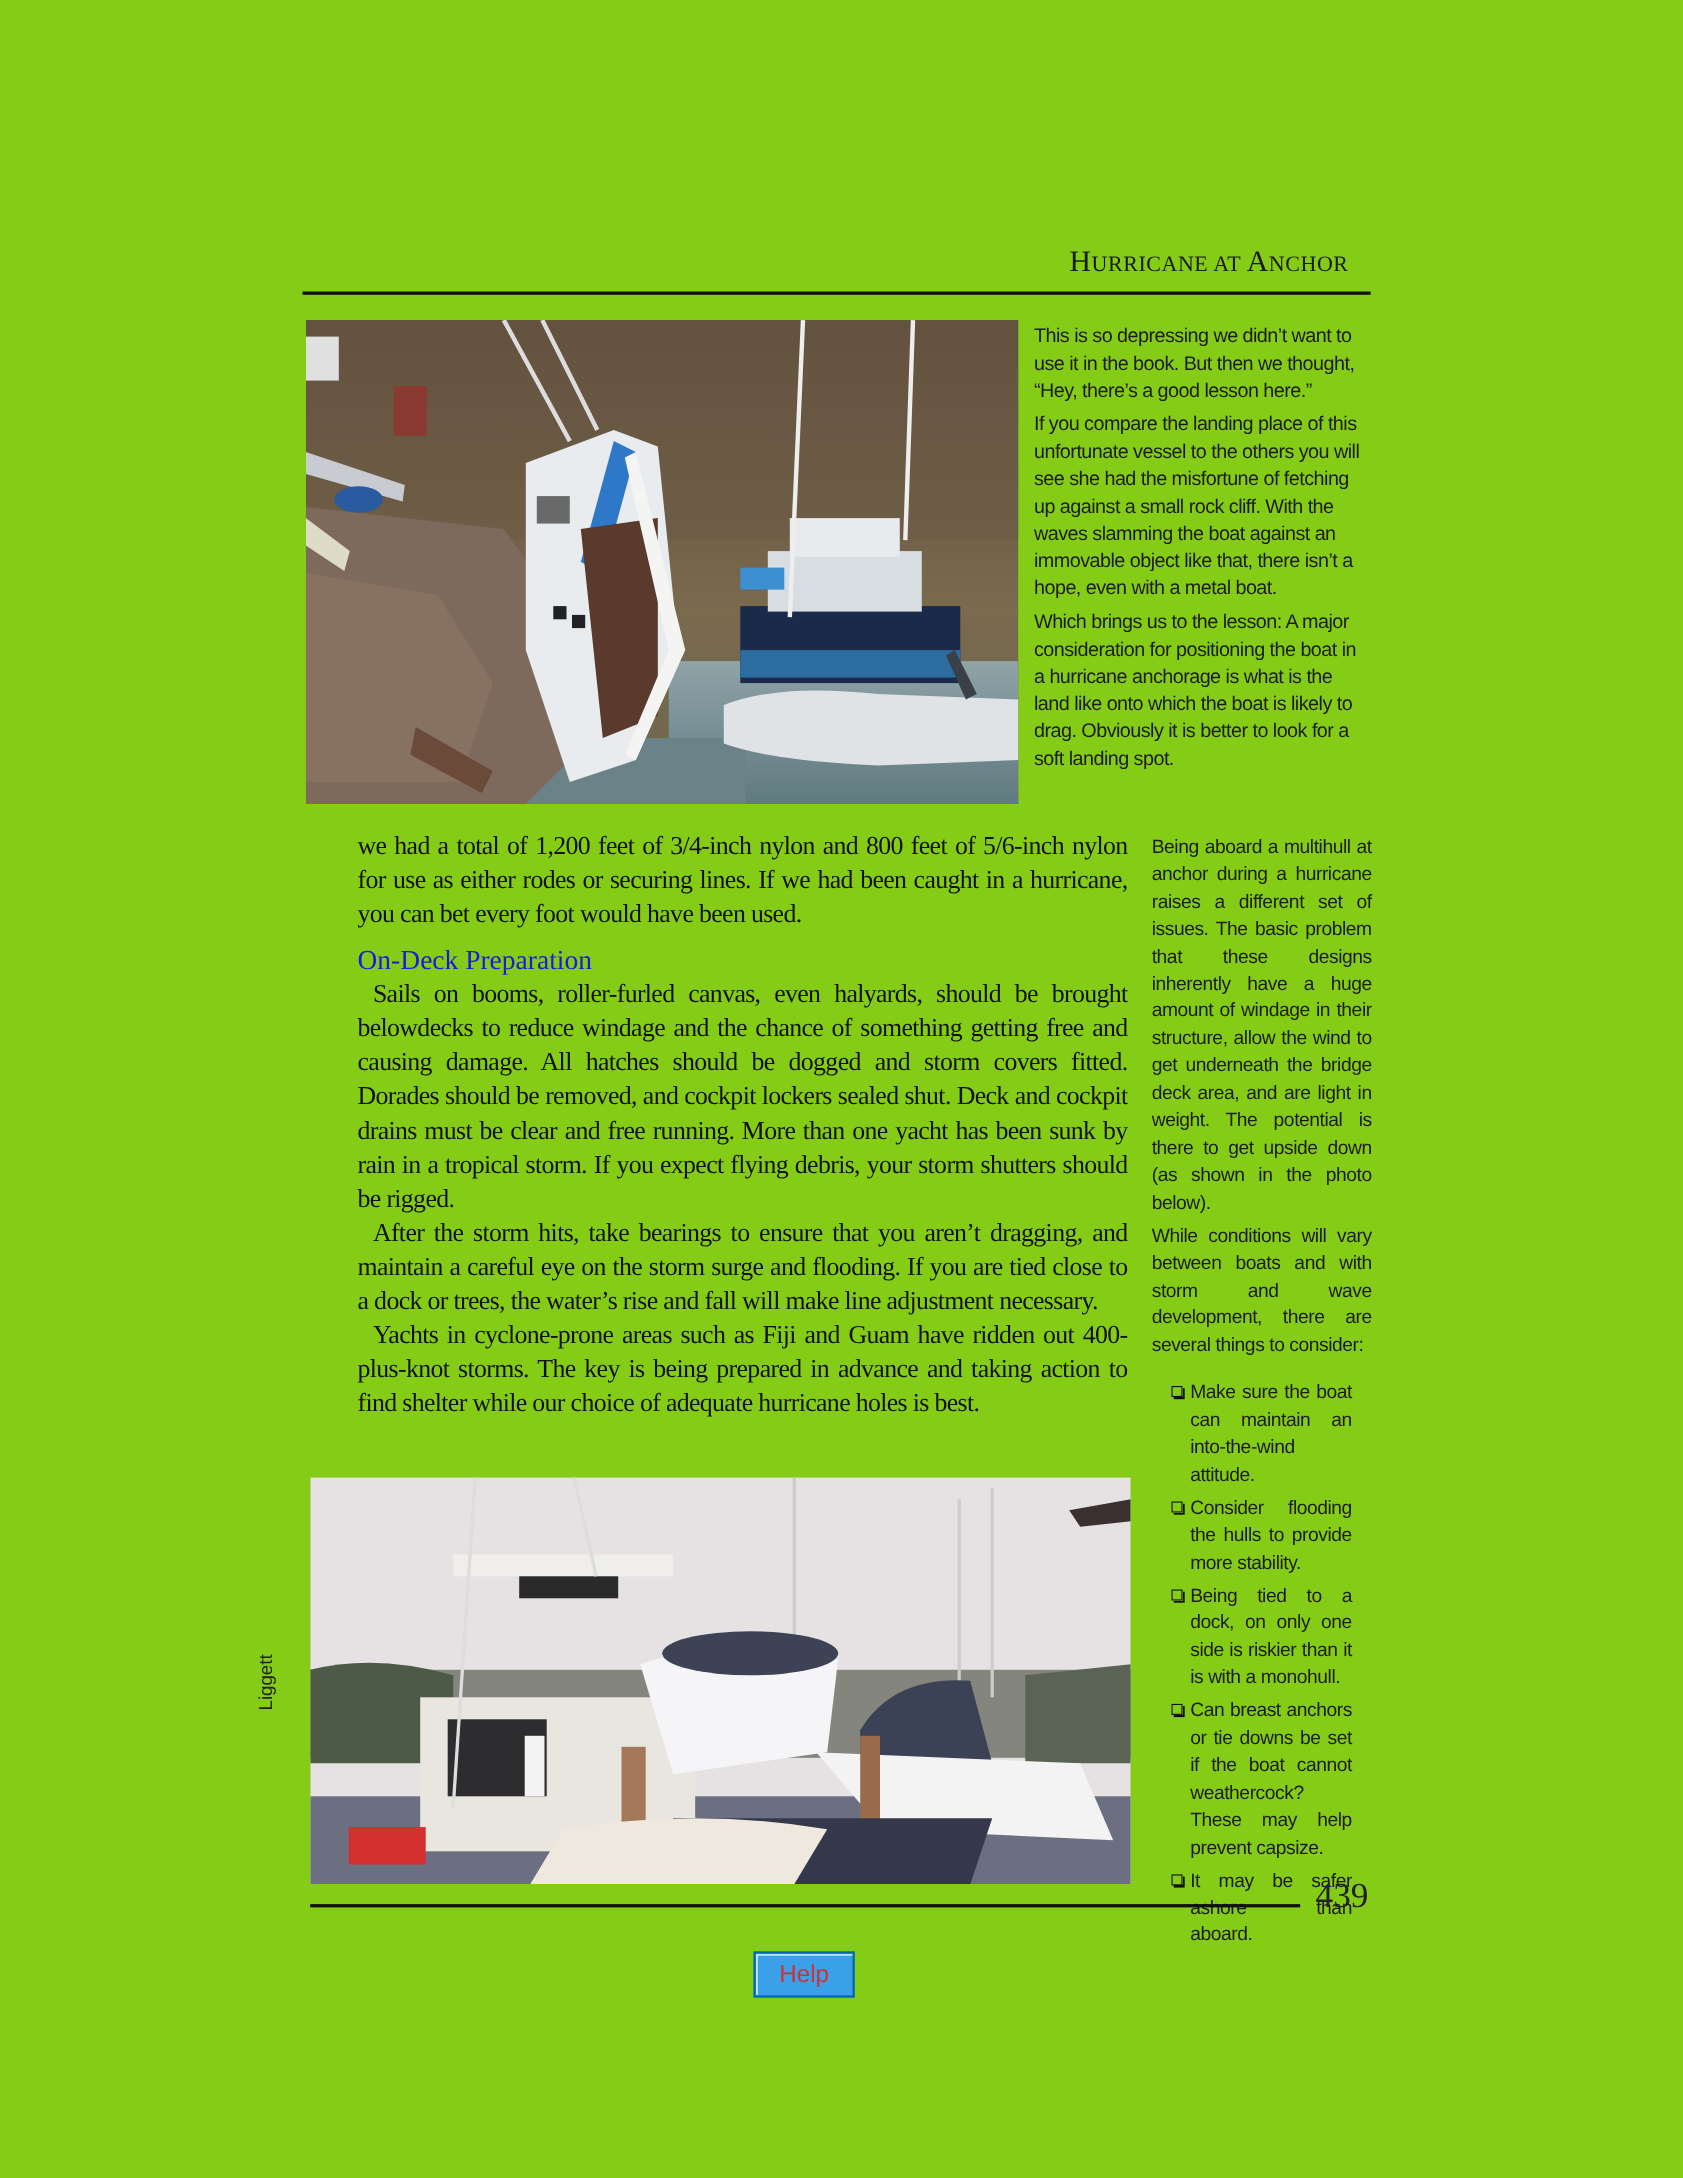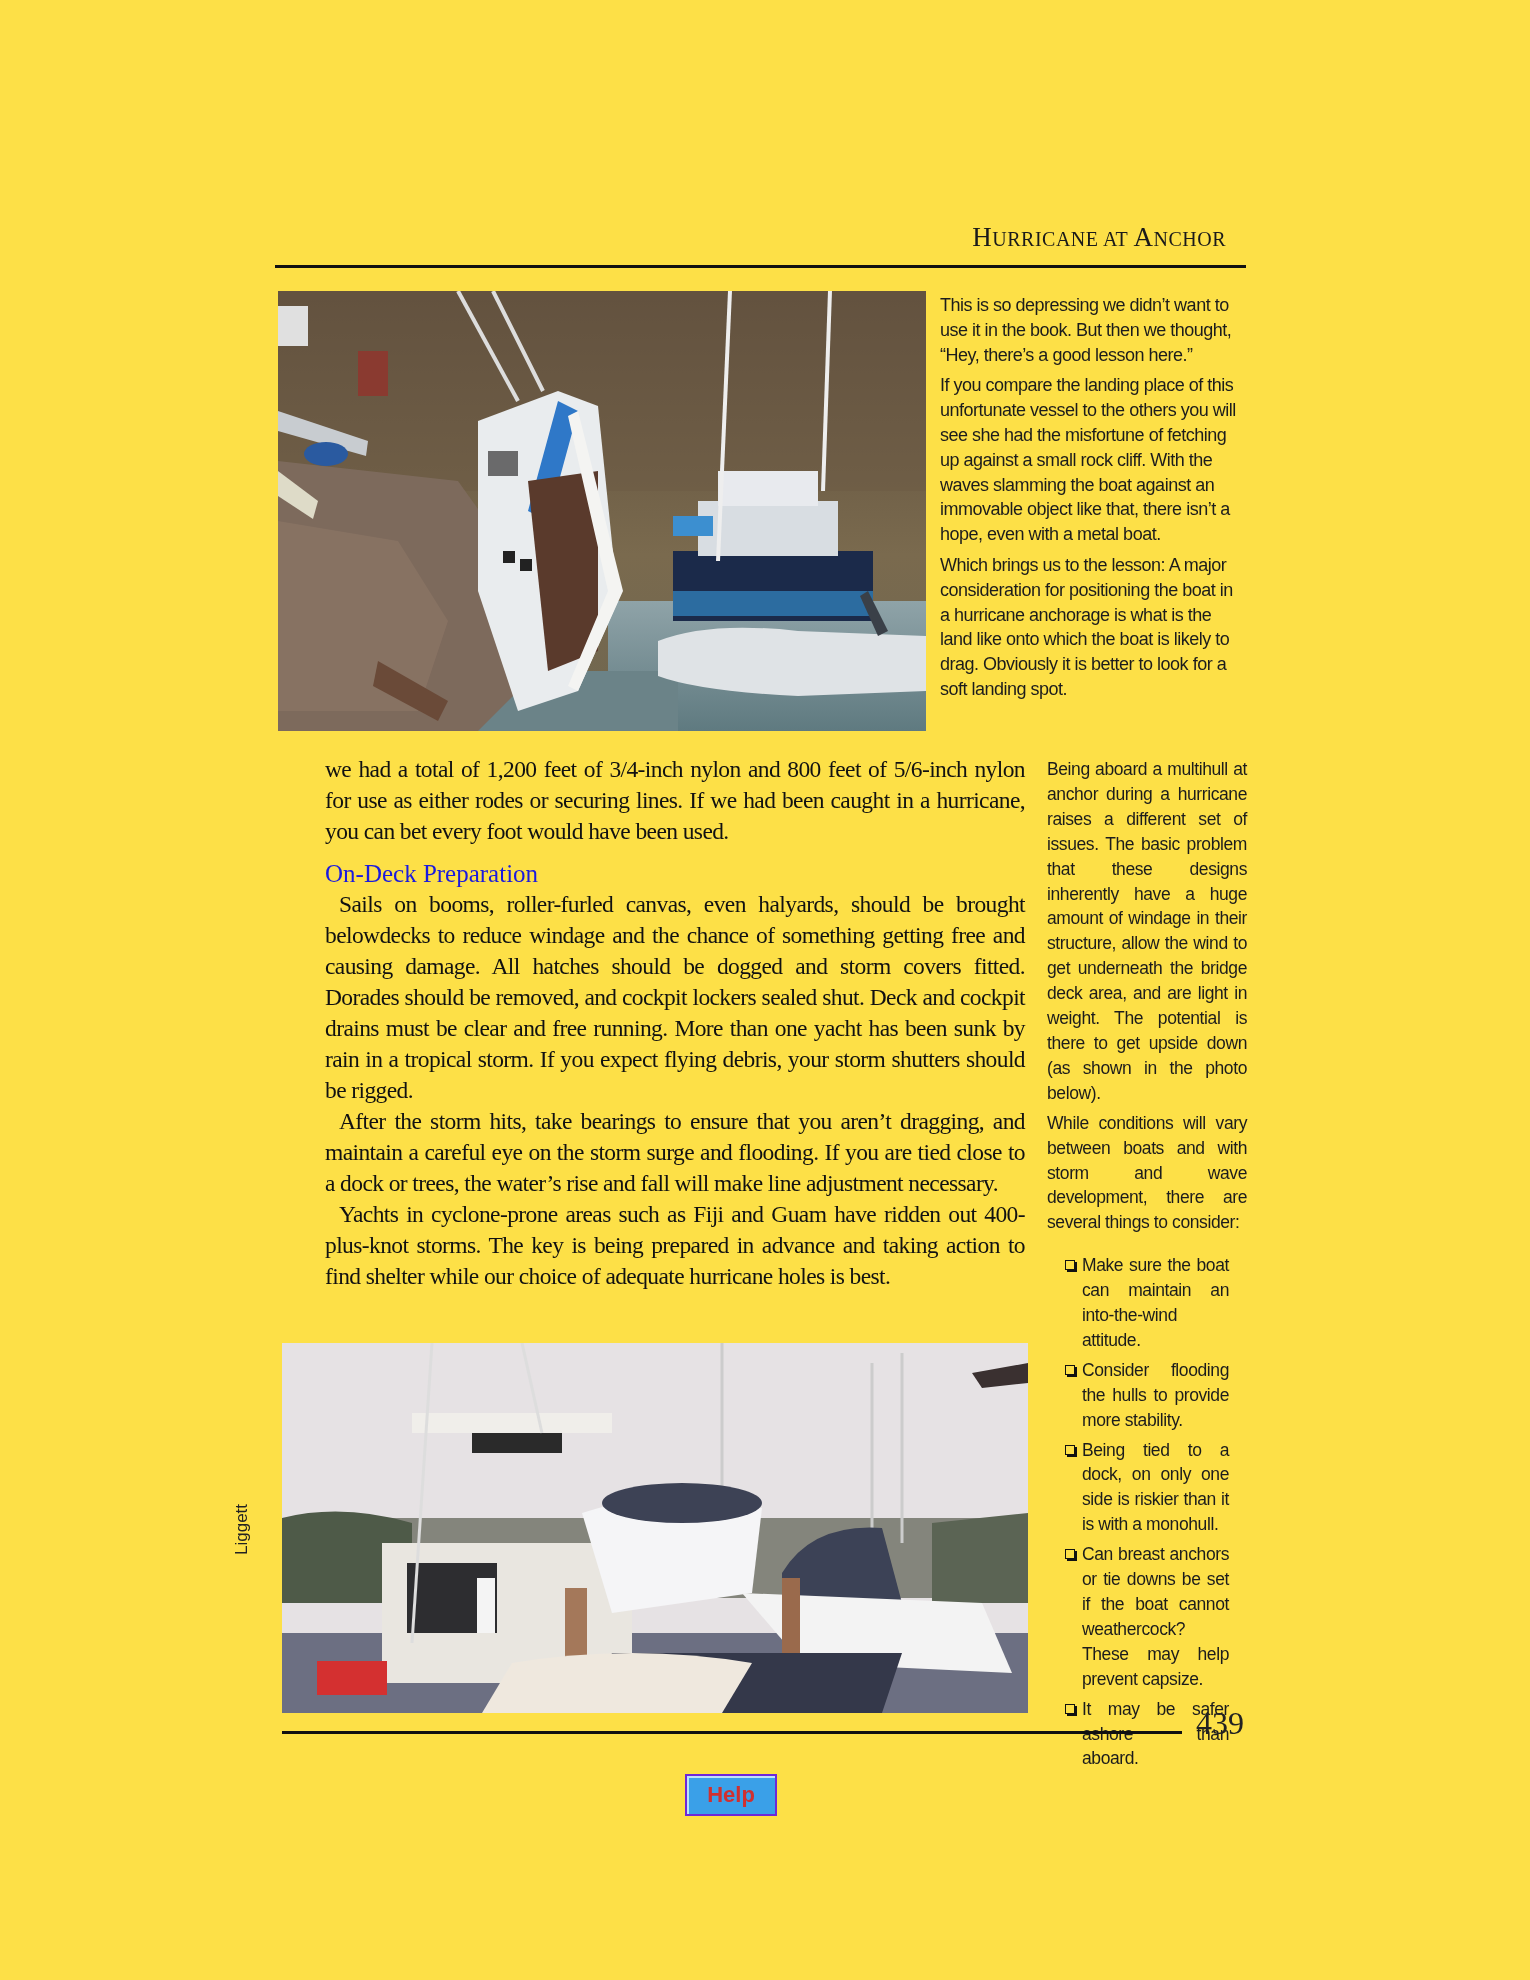--- a/index.html
+++ b/index.html
@@ -1,17 +1,17 @@
 <!DOCTYPE html>
 <html><head>
 <meta charset="utf-8">
 <style>
   html, body { margin: 0; padding: 0; background: #ffffff; }
   body { width: 1530px; height: 1980px; position: relative; overflow: hidden; }
-  .page { position: absolute; left: 0; top: 0; width: 1530px; height: 1980px; background: #fde047; }
+  .page { position: absolute; left: 0; top: 0; width: 1530px; height: 1980px; background: #84cc16; }
 
   .running-head {
     position: absolute; left: 926px; top: 222px; width: 300px;
     font-family: "Liberation Serif", serif; font-size: 27px; color: #1a1a1a;
     letter-spacing: 0.5px; text-align: right; white-space: nowrap;
   }
   .running-head .sc { font-size: 20px; }
   .top-rule { position: absolute; left: 275px; top: 265px; width: 971px; height: 3px; background: #111; }
 
   .photo { position: absolute; overflow: hidden; }
@@ -58,23 +58,23 @@
   }
 
   .bottom-rule { position: absolute; left: 282px; top: 1731px; width: 900px; height: 3px; background: #111; }
   .page-number {
     position: absolute; left: 1196px; top: 1705px;
     font-family: "Liberation Serif", serif; font-size: 32px; color: #222;
   }
 
   .help-button {
     position: absolute; left: 685px; top: 1774px; width: 92px; height: 42px;
-    background: #3aa0e8; border: 2px solid #6d28d9; box-shadow: inset 2px 2px 0 #bfe2fb;
+    background: #3aa0e8; border: 2px solid #0369a1; box-shadow: inset 2px 2px 0 #bfe2fb;
     color: #d03030; font-family: "Liberation Sans", sans-serif; font-size: 22px;
-    display: flex; align-items: center; justify-content: center; cursor: pointer; box-sizing: border-box; font-weight: bold;
+    display: flex; align-items: center; justify-content: center; cursor: pointer; box-sizing: border-box;
   }
 </style>
 </head>
 <body>
 
 <div class="page">
 
   <div class="running-head">
     <span>H</span><span class="sc">URRICANE AT </span><span>A</span><span class="sc">NCHOR</span>
   </div>

